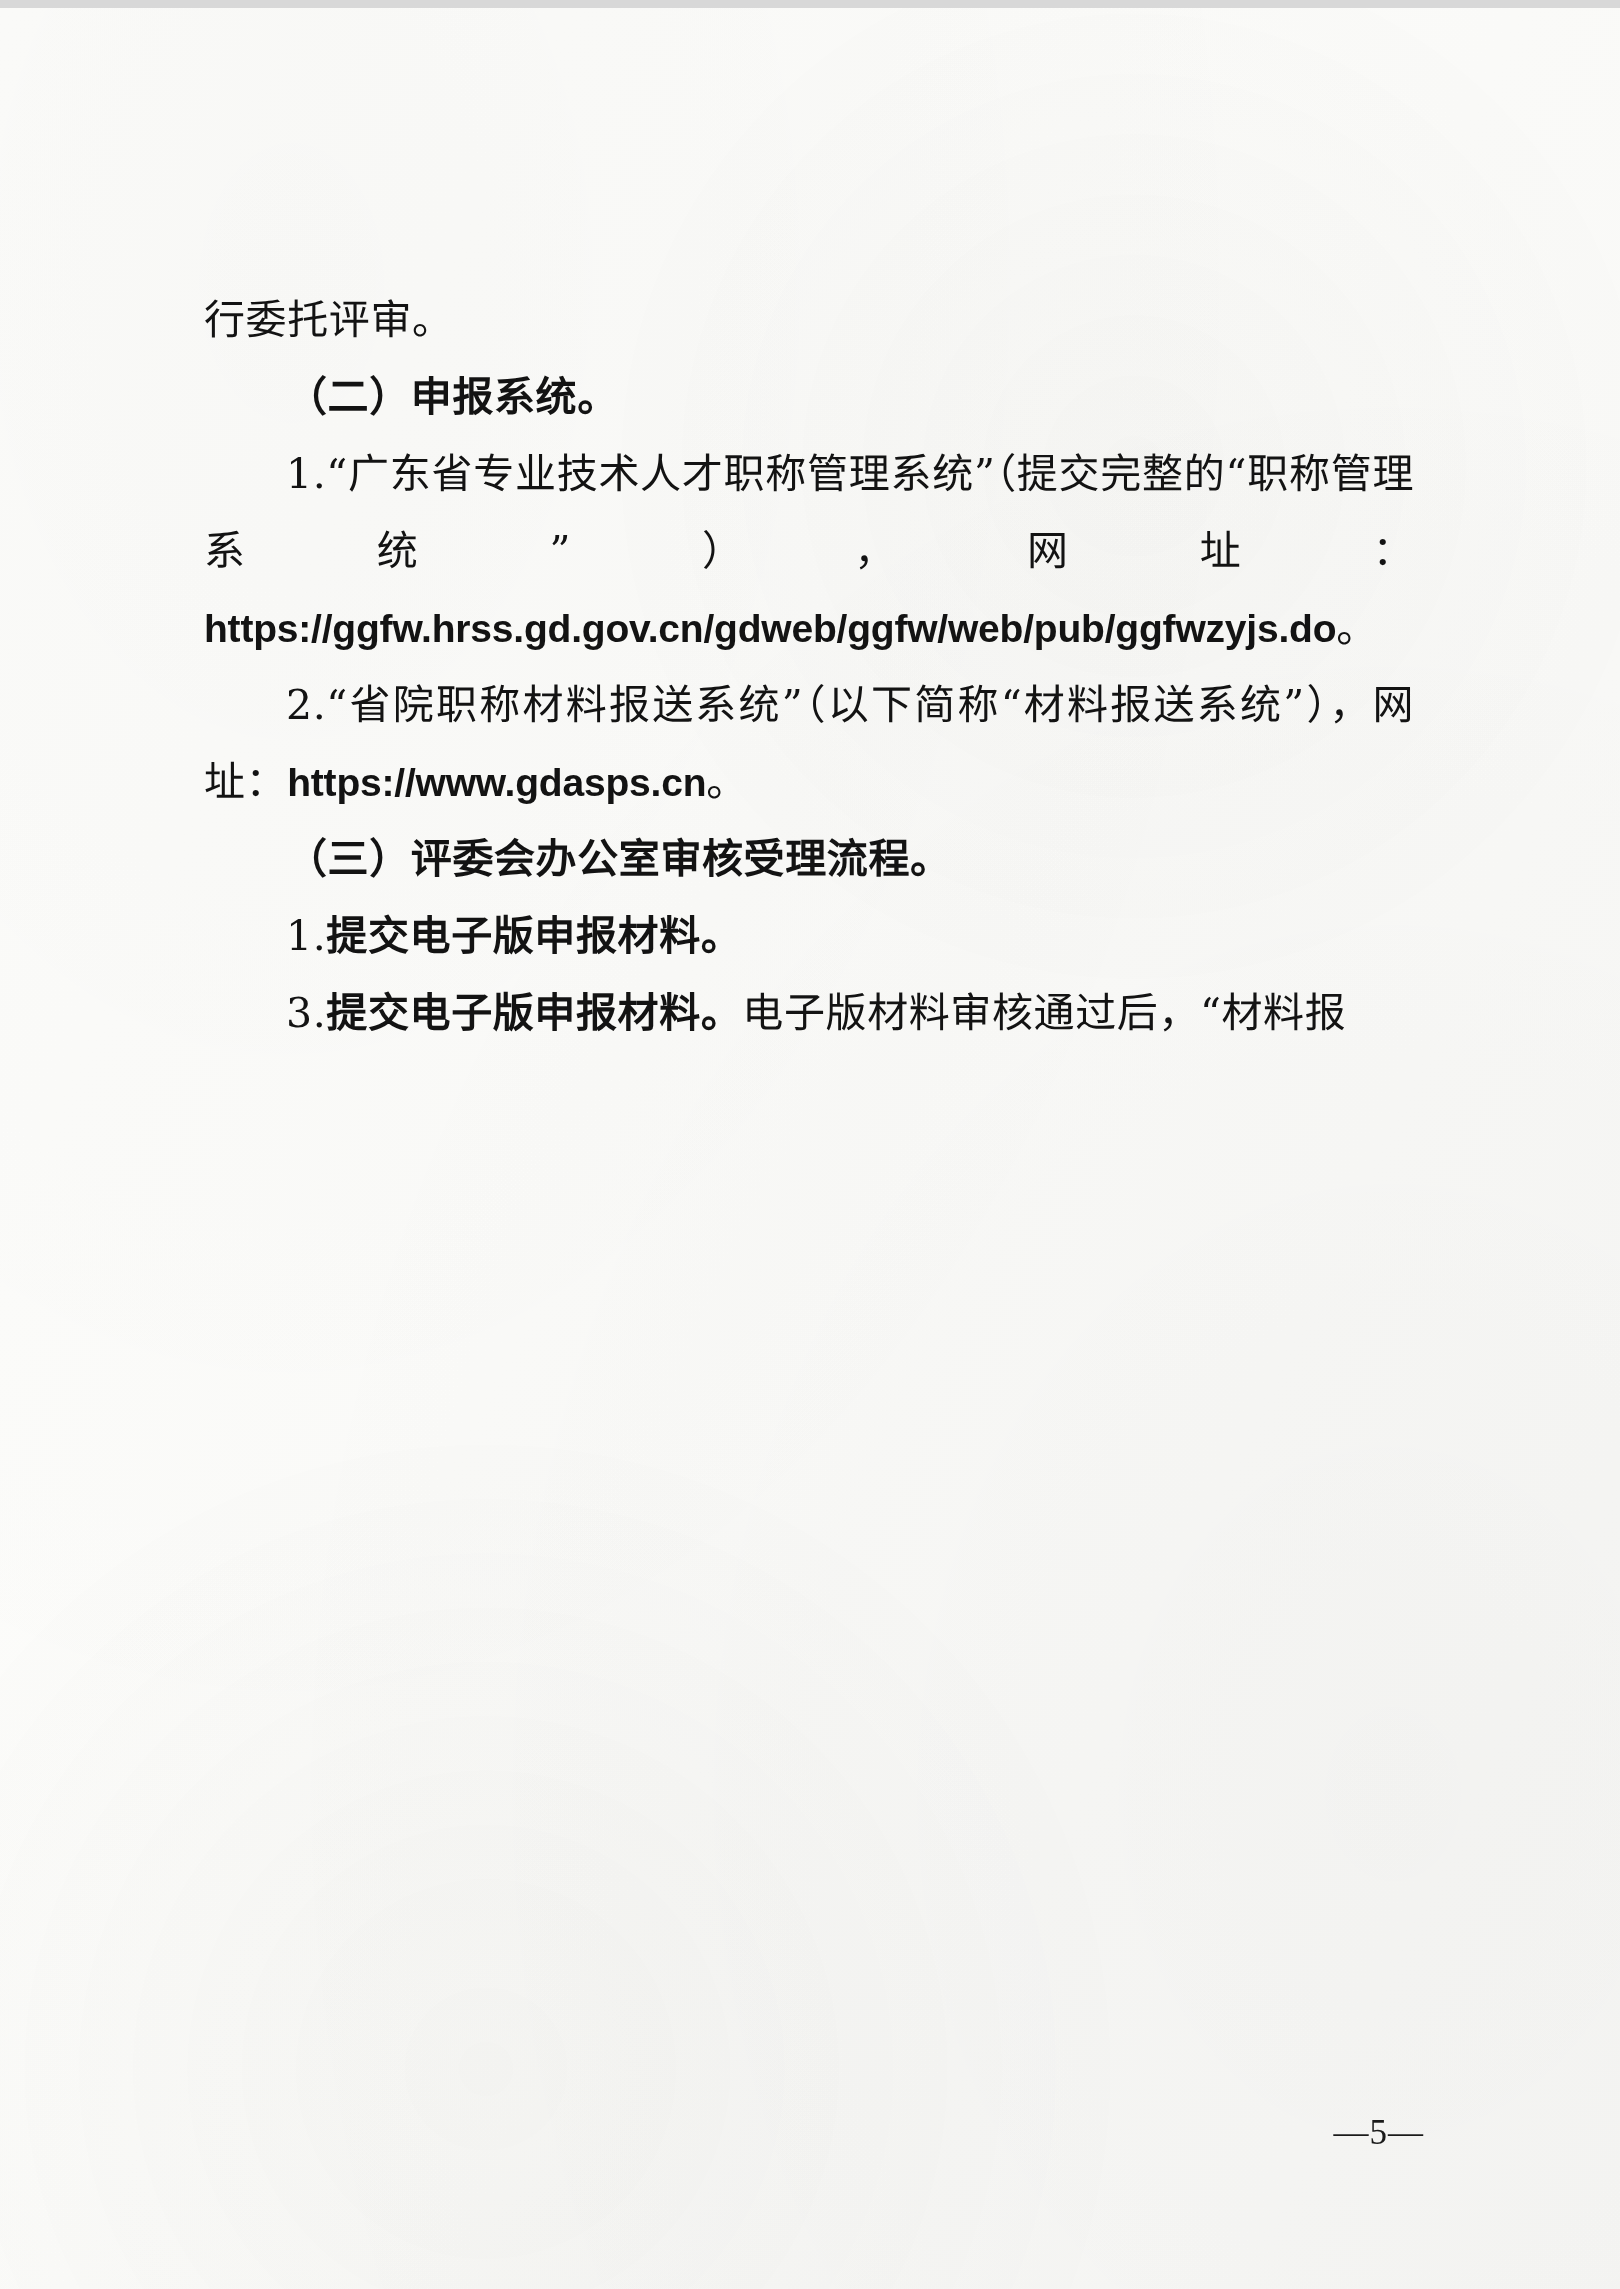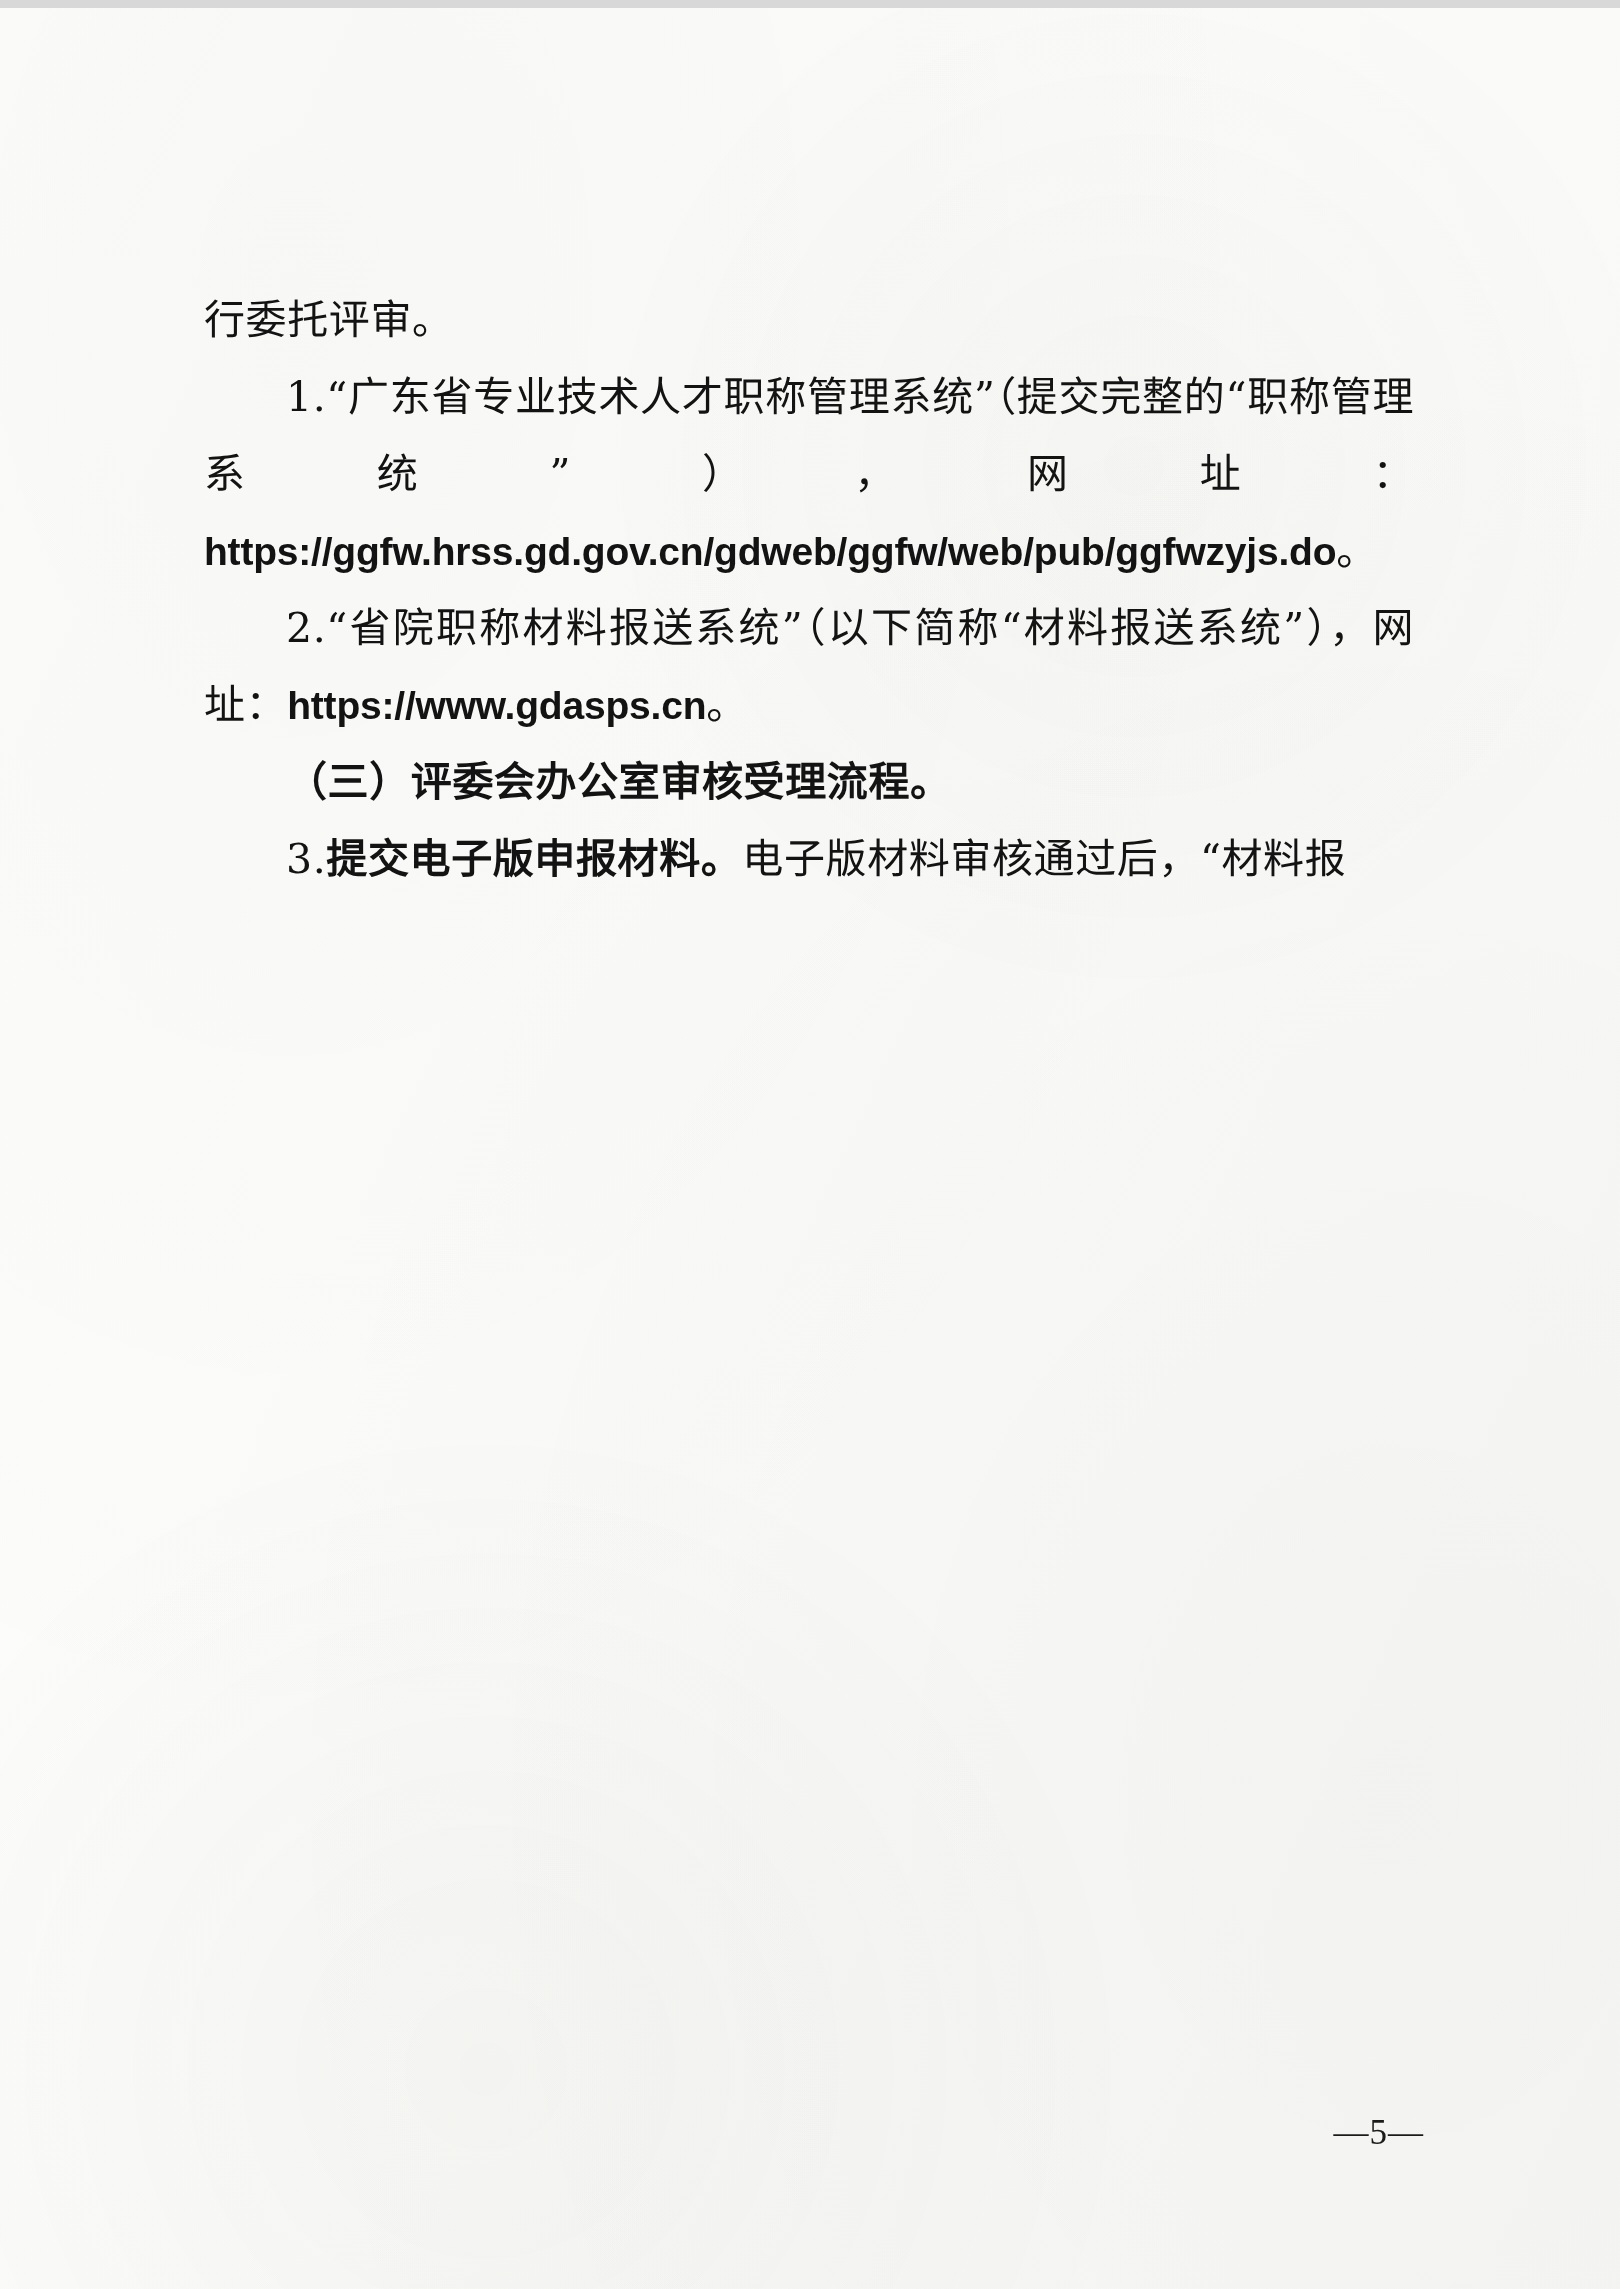--- a/index.html
+++ b/index.html
@@ -85,28 +85,30 @@
 </style>
 </head>
 <body>
 
 <div class="page">
 
   <div class="body-col">
 
     <p class="line">行委托评审。</p>
 
+    <p class="para heading">（二）申报系统。</p>
 
     <p class="para"><span>1.</span><span>“广东省专业技术人才职称管理系统”（提交完整的“职称管理系统”），网址：</span><span class="latin">https://ggfw.hrss.gd.gov.cn/gdweb/ggfw/web/pub/ggfwzyjs.do</span><span>。</span></p>
 
     <p class="para"><span>2.</span><span>“省院职称材料报送系统”（以下简称“材料报送系统”），网址：</span><span class="latin">https://www.gdasps.cn</span><span>。</span></p>
 
 
     <p class="para heading">（三）评委会办公室审核受理流程。</p>
 
+    <p class="para"><span>1.</span><span class="bold">提交电子版申报材料。</span></p>
 
 
 
     <p class="para"><span>3.</span><span class="bold">提交电子版申报材料。</span><span>电子版材料审核通过后，“材料报</span></p>
 
   </div>
 
   <div class="pageno">—5—</div>
 
 </div>

